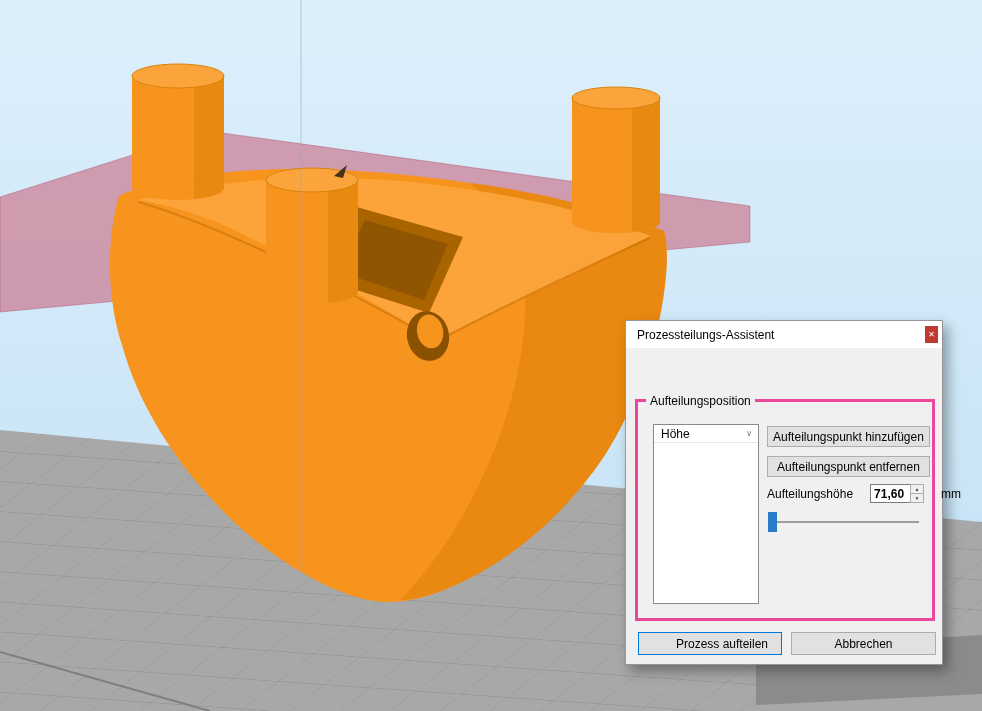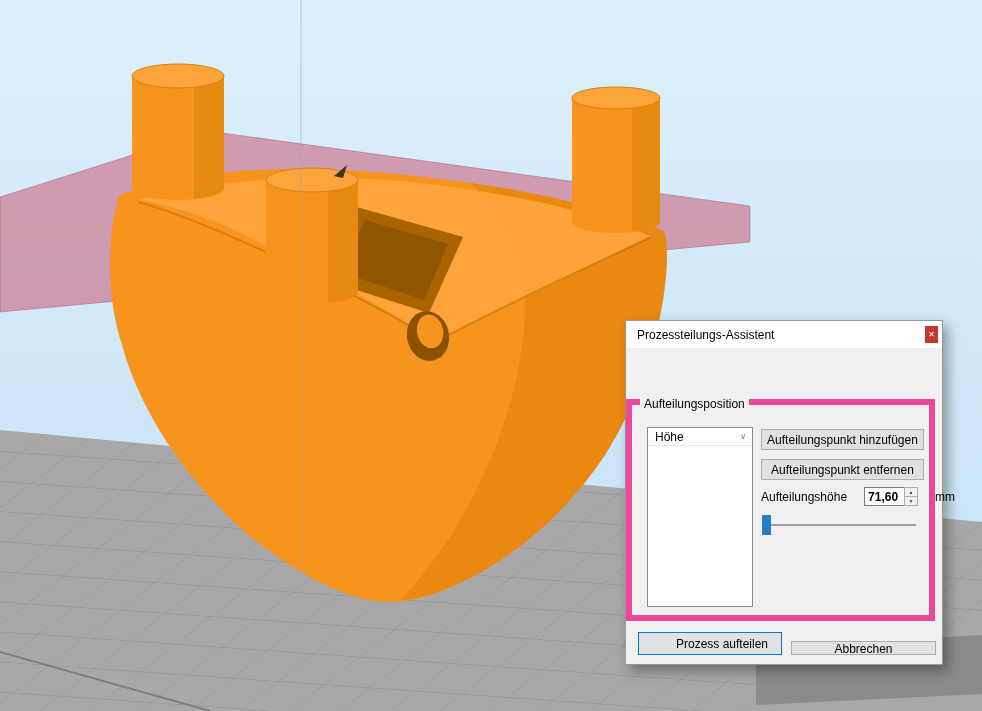--- a/index.html
+++ b/index.html
@@ -36,22 +36,22 @@
   .titlebar { position:relative; height:27px; background:#ffffff;
               display:flex; align-items:center; padding:4px 11px; }
   .title-text { font-size:12px; }
   .close-btn { position:absolute; right:4px; top:5px; width:13px; height:17px;
                background:var(--close-red); color:#fff; font-size:8px; line-height:1;
                display:flex; align-items:center; justify-content:center; cursor:pointer; }
   .row-process { display:flex; align-items:center; margin:13px 7px 0 12px; gap:7px; }
   .combo { flex:1; height:20px; background:#fff; border:1px solid #707070;
            display:flex; align-items:center; padding-left:5px; position:relative; cursor:pointer; }
   .combo-arrow { position:absolute; right:5px; top:6px; font-size:7px; color:#333; }
-  .groupbox { position:absolute; left:0; right:7px; top:78px; height:222px;
-              border:6px solid #ec4899; }
+  .groupbox { position:absolute; left:9px; right:7px; top:78px; height:222px;
+              border:3px solid #ec4899; }
   .groupbox-title { position:absolute; top:-8px; left:8px; background:var(--dialog-bg);
                     padding:0 4px; line-height:14px; }
   .listbox { position:absolute; left:15px; top:22px; width:106px; height:180px;
              background:#fff; border:1px solid #8a8a8a;text-align:center; }
   .list-header { height:18px; display:flex; align-items:center; justify-content:space-between;
                  padding:0 6px 0 7px; border-bottom:1px solid #e6e6e6; }
   .list-header-glyph { font-size:8px; color:#777; }
   .btn { background:var(--button-bg); border:1px solid var(--button-border);
          font-family:inherit; font-size:12px; color:#000; cursor:pointer; }
   .btn-add    { position:absolute; left:129px; top:24px; width:163px; height:21px; }
@@ -65,21 +65,21 @@
   .spin-btn { flex:1; background:#f0f0f0; border:1px solid #adadad; font-size:5px;
               line-height:1; display:flex; align-items:center; justify-content:center;
               color:#444; cursor:pointer; padding:0; }
   .spin-btn + .spin-btn { border-top:none; }
   .slider-track { position:absolute; left:130px; right:13px; top:119px; height:2px;
                   background:#9c9c9c; cursor:pointer; }
   .slider-handle { position:absolute; left:130px; top:110px; width:9px; height:20px;
                    background:var(--slider-blue); cursor:pointer; }
   .btn-split  { position:absolute; left:12px;  bottom:9px; width:144px; height:23px;
                 border:1px solid var(--accent-blue);padding-left:24px; }
-  .btn-cancel { position:absolute; left:165px; bottom:9px; width:145px; height:14px; }
+  .btn-cancel { position:absolute; left:165px; bottom:9px; width:145px; height:23px; }
 </style>
 </head>
 <body>
 
 <div class="stage">
 
   <svg class="viewport" viewBox="0 0 982 711" preserveAspectRatio="none">
     <defs>
       <linearGradient id="skyGrad" x1="0" y1="0" x2="0" y2="1">
         <stop offset="0" class="sky-stop-top"></stop>

